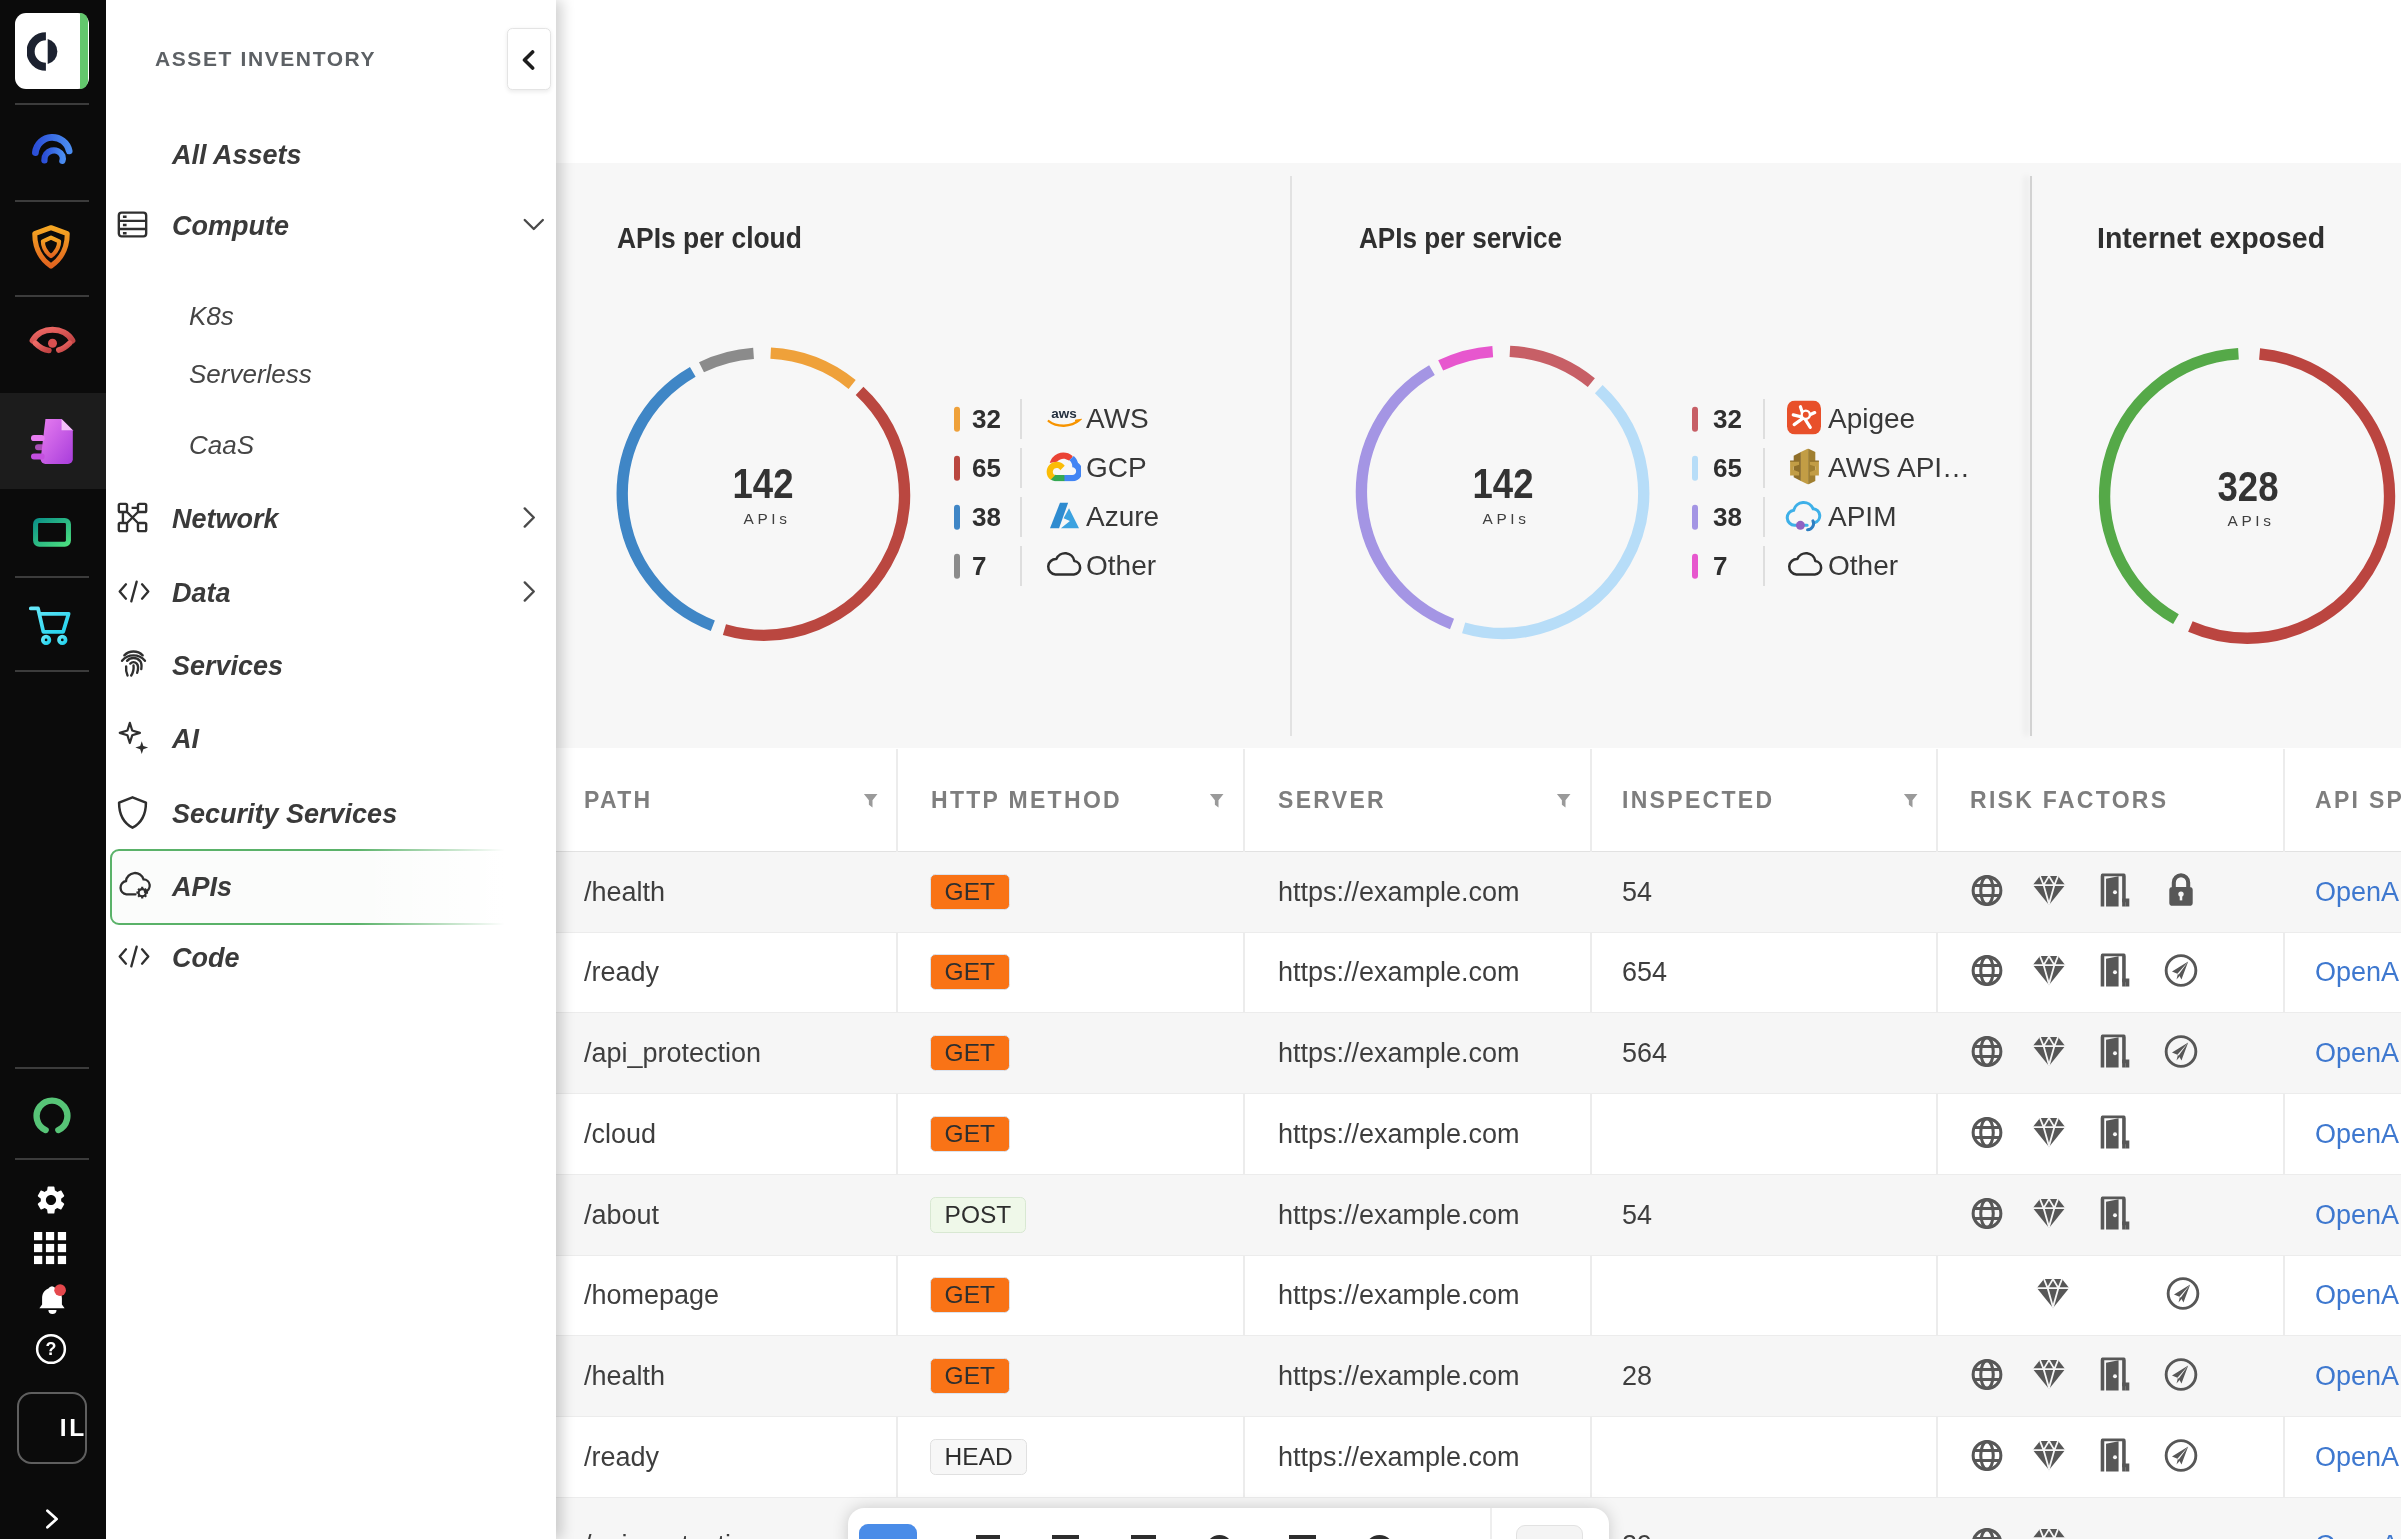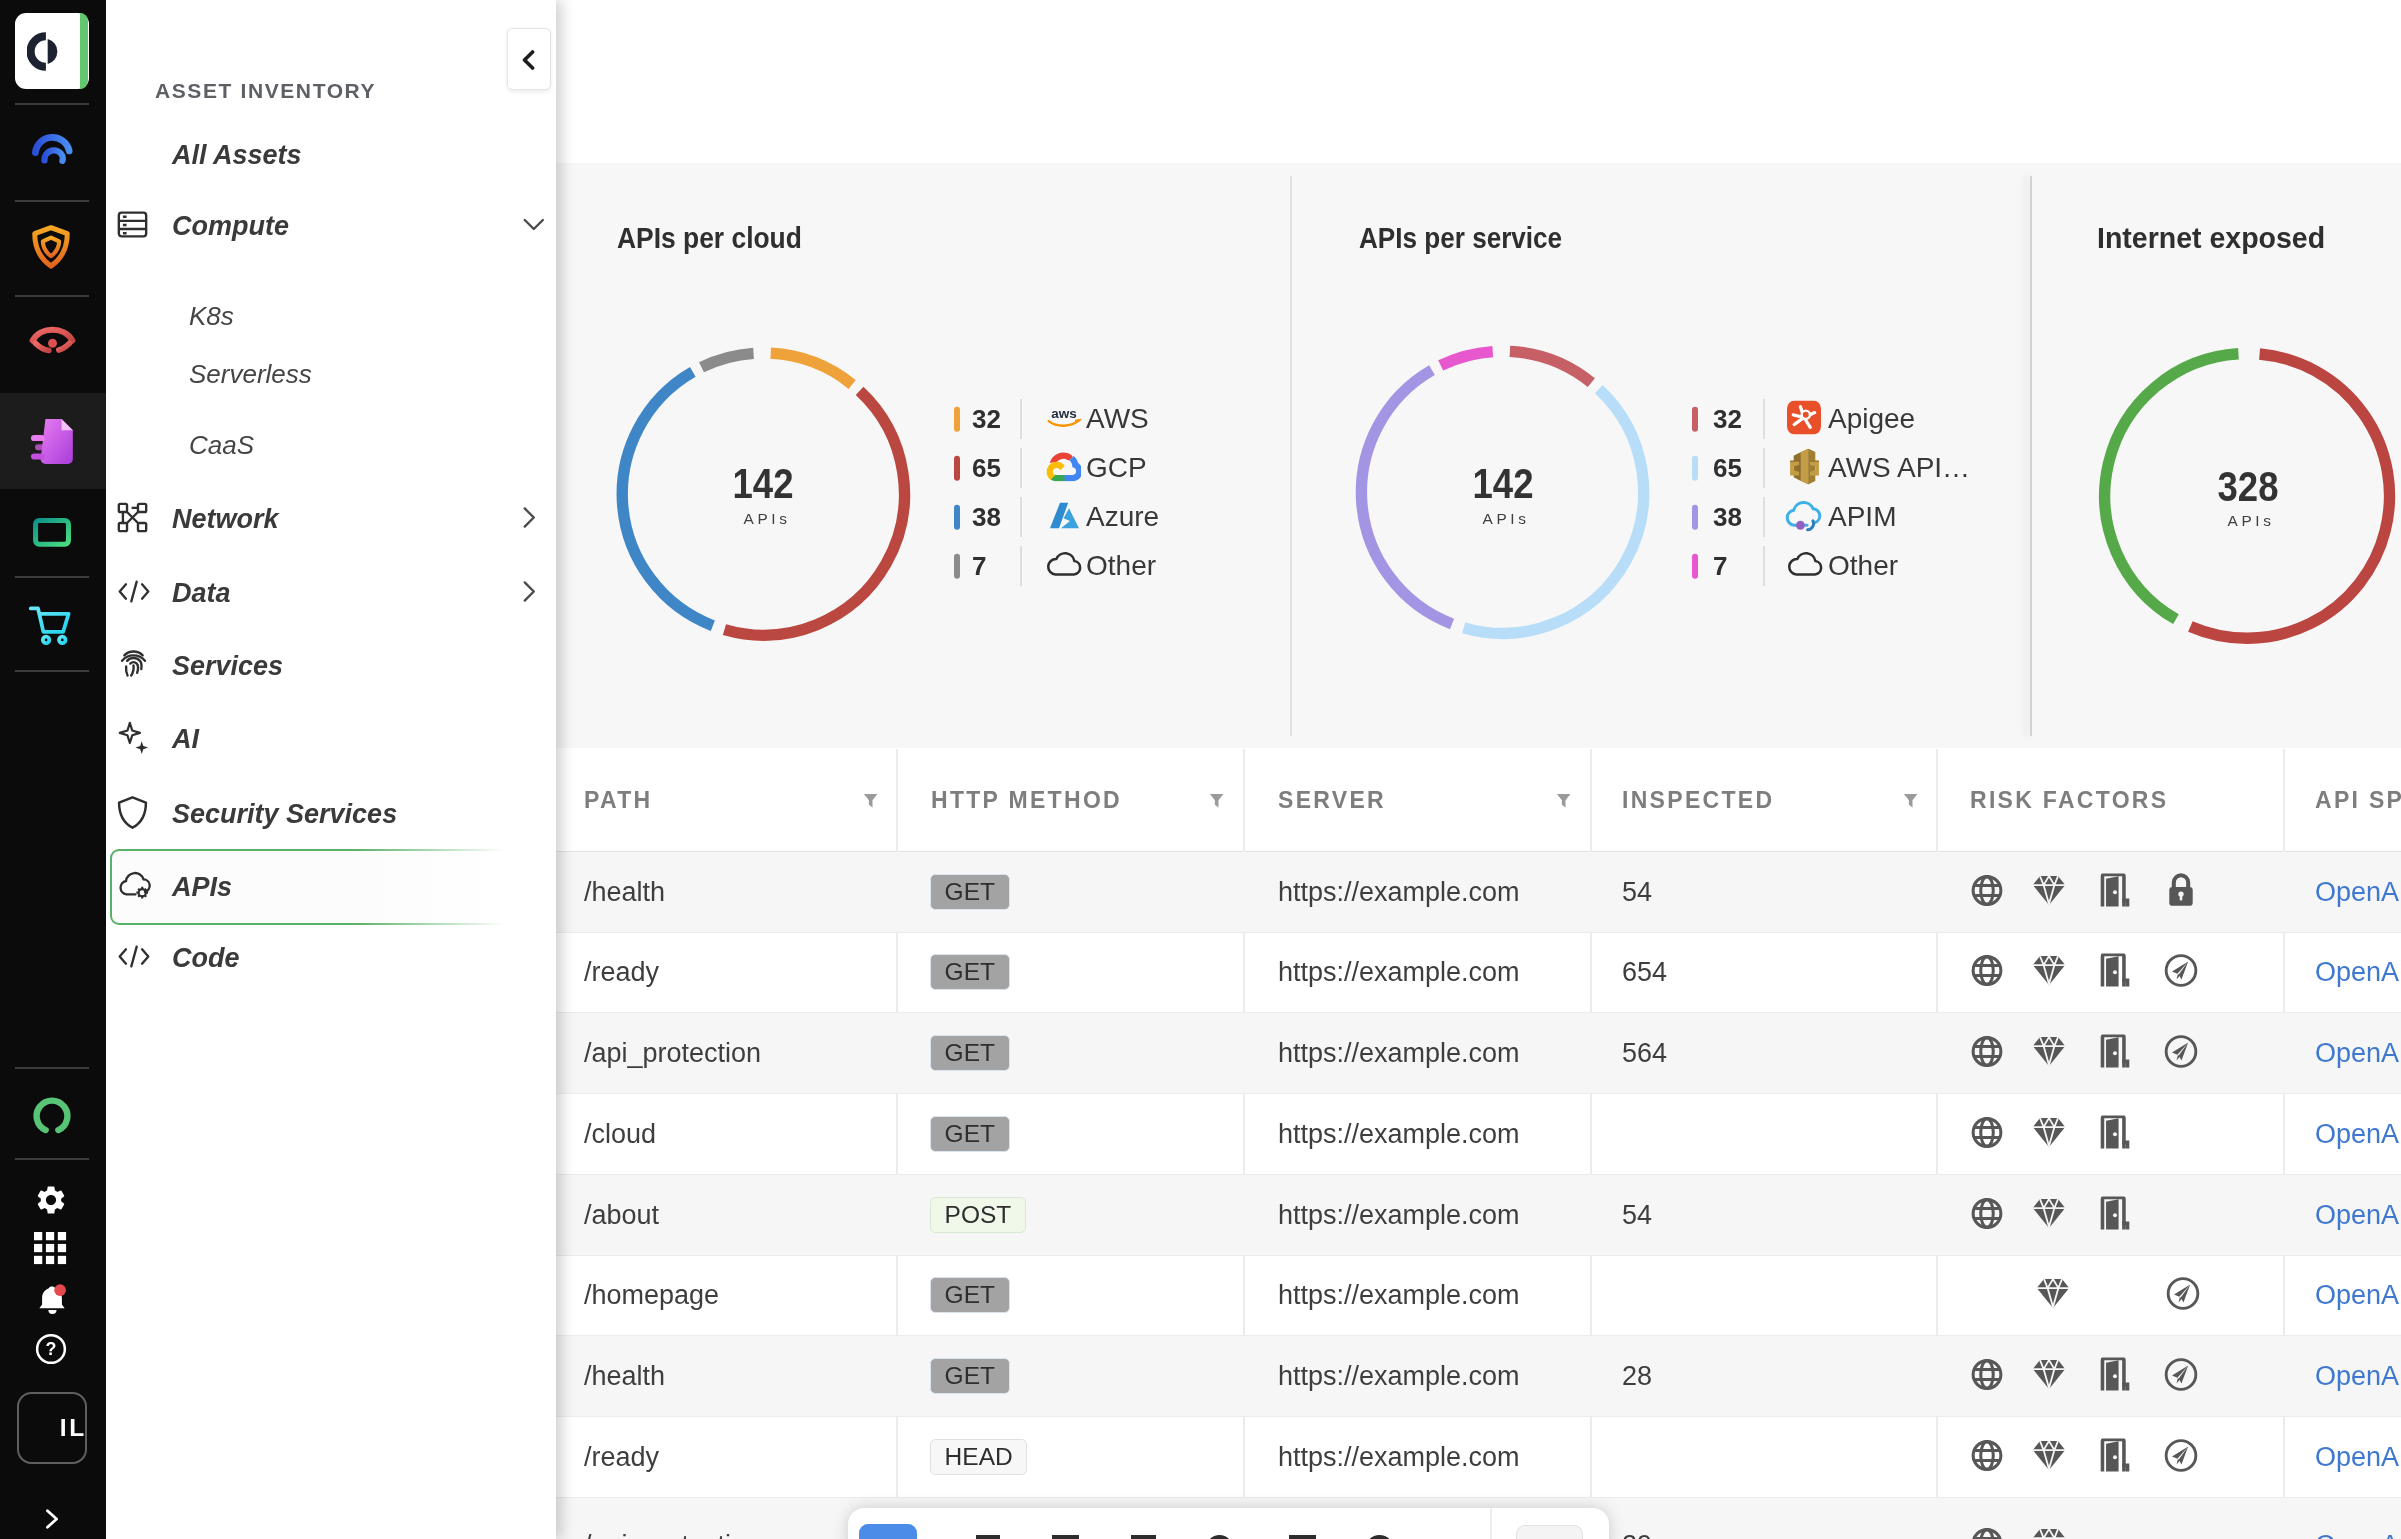--- a/index.html
+++ b/index.html
@@ -5,21 +5,21 @@
 * { margin:0; padding:0; box-sizing:border-box; }
 html,body { width:2401px; height:1539px; overflow:hidden; background:#fff; font-family:"Liberation Sans",sans-serif; }
 #page { position:relative; width:2401px; height:1539px; overflow:hidden; }
 .abs { position:absolute; }
 
 #rail { position:absolute; left:0; top:0; width:106px; height:1539px; background:#0b0b0b; z-index:30; }
 .rdiv { position:absolute; left:14.5px; width:74px; height:1.8px; background:#3c3c3c; }
 #railhl { position:absolute; left:0; top:393px; width:106px; height:96px; background:#1c1c1c; }
 
 #nav { position:absolute; left:106px; top:0; width:450px; height:1539px; background:#fff; z-index:20; box-shadow:7.3px 0 12.7px rgba(0,0,0,0.18); }
-#navtitle { position:absolute; left:49px; top:47px; font-size:21px; font-weight:700; letter-spacing:1.6px; color:#5d6165;margin-top:32px; }
+#navtitle { position:absolute; left:49px; top:47px; font-size:21px; font-weight:700; letter-spacing:1.6px; color:#5d6165; }
 #collapse { position:absolute; left:401px; top:28px; width:44px; height:62px; background:#fff; border:1.8px solid #e4e4e4; border-radius:5.4px; box-shadow:0 1.8px 4.5px rgba(0,0,0,0.08); }
 .nitem { position:absolute; left:66px; font-size:27px; font-style:italic; font-weight:700; color:#3a3a3a; transform:translateY(-50%); }
 .nsub  { position:absolute; left:83px; font-size:26px; font-style:italic; font-weight:400; color:#454545; transform:translateY(-50%); }
 .nico  { position:absolute; left:11px; transform:translateY(-50%); }
 .nchev { position:absolute; left:416px; transform:translateY(-50%); }
 #apihl { position:absolute; left:3.6px; top:849px; width:444px; height:76px; border-radius:9px; border:2.3px solid #5ab269; background:#fbfcfb; }
 #apihl::after { content:""; position:absolute; right:-2.7px; top:-2.7px; width:45%; height:85px; background:linear-gradient(90deg, rgba(255,255,255,0), #ffffff 75%); }
 
 #main { position:absolute; left:556px; top:0; width:1845px; height:1539px; background:#fff; }
 #mhead { position:absolute; left:0; top:0; width:1845px; height:163px; background:#fff; border-bottom:1.8px solid #e7e7e7; }
@@ -37,21 +37,21 @@
 .dsub { position:absolute; font-size:15.4px; font-weight:400; letter-spacing:3.6px; color:#3f3f3f; transform:translate(-50%,-50%); }
 
 #table { position:absolute; left:0; top:749px; width:1845px; height:790px; background:#fff; }
 .th { position:absolute; top:0; height:103px; border-bottom:1.8px solid #e2e2e2; }
 .thlab { position:absolute; top:51px; transform:translateY(-50%); font-size:23px; font-weight:700; letter-spacing:2.3px; color:#7e7e7e; white-space:nowrap; }
 .colb { position:absolute; top:0; width:1.8px; height:790px; background:#ececec; }
 .row { position:absolute; left:0; width:1845px; height:81px; border-bottom:1.8px solid #ececec; }
 .rg { background:#f6f6f6; }
 .cellt { position:absolute; top:50%; transform:translateY(-50%); font-size:27px; color:#3e3e3e; white-space:nowrap; }
 .chip { position:absolute; left:374px; top:50%; transform:translateY(-50%); height:36px; line-height:33px; padding:0 13.6px; font-size:24.5px; color:#2e2e2e; border-radius:5.4px; border:1.8px solid; }
-.chip.get { background:#a3a3a3; border-color:#dbe3ee; }
+.chip.get { background:#f97316; border-color:#dbe3ee; }
 .chip.post { background:#eff8e9; border-color:#d8e8d2; }
 .chip.head { background:#f7f7f7; border-color:#e0e0e0; }
 .link { position:absolute; left:1759px; top:50%; transform:translateY(-50%); font-size:27px; color:#3e78cf; white-space:nowrap; }
 .ricon { position:absolute; top:50%; transform:translate(-50%,-50%); }
 
 #toolbar { position:absolute; left:848px; top:1508px; width:761px; height:54px; background:#fff; border-radius:16.3px; box-shadow:0 0 16.3px rgba(0,0,0,0.18); z-index:25; }
 #tbblue { position:absolute; left:11px; top:16.3px; width:58px; height:45px; background:#4a8ce8; border-radius:9px; }
 #tbdiv { position:absolute; left:642px; top:0; width:1.8px; height:54px; background:#eeeeee; }
 #tbpill { position:absolute; left:668px; top:17px; width:67px; height:36px; background:#f4f4f4; border:1.8px solid #e2e2e2; border-radius:9px; }
 .tbico { position:absolute; top:27px; background:#2d2d2d; }

